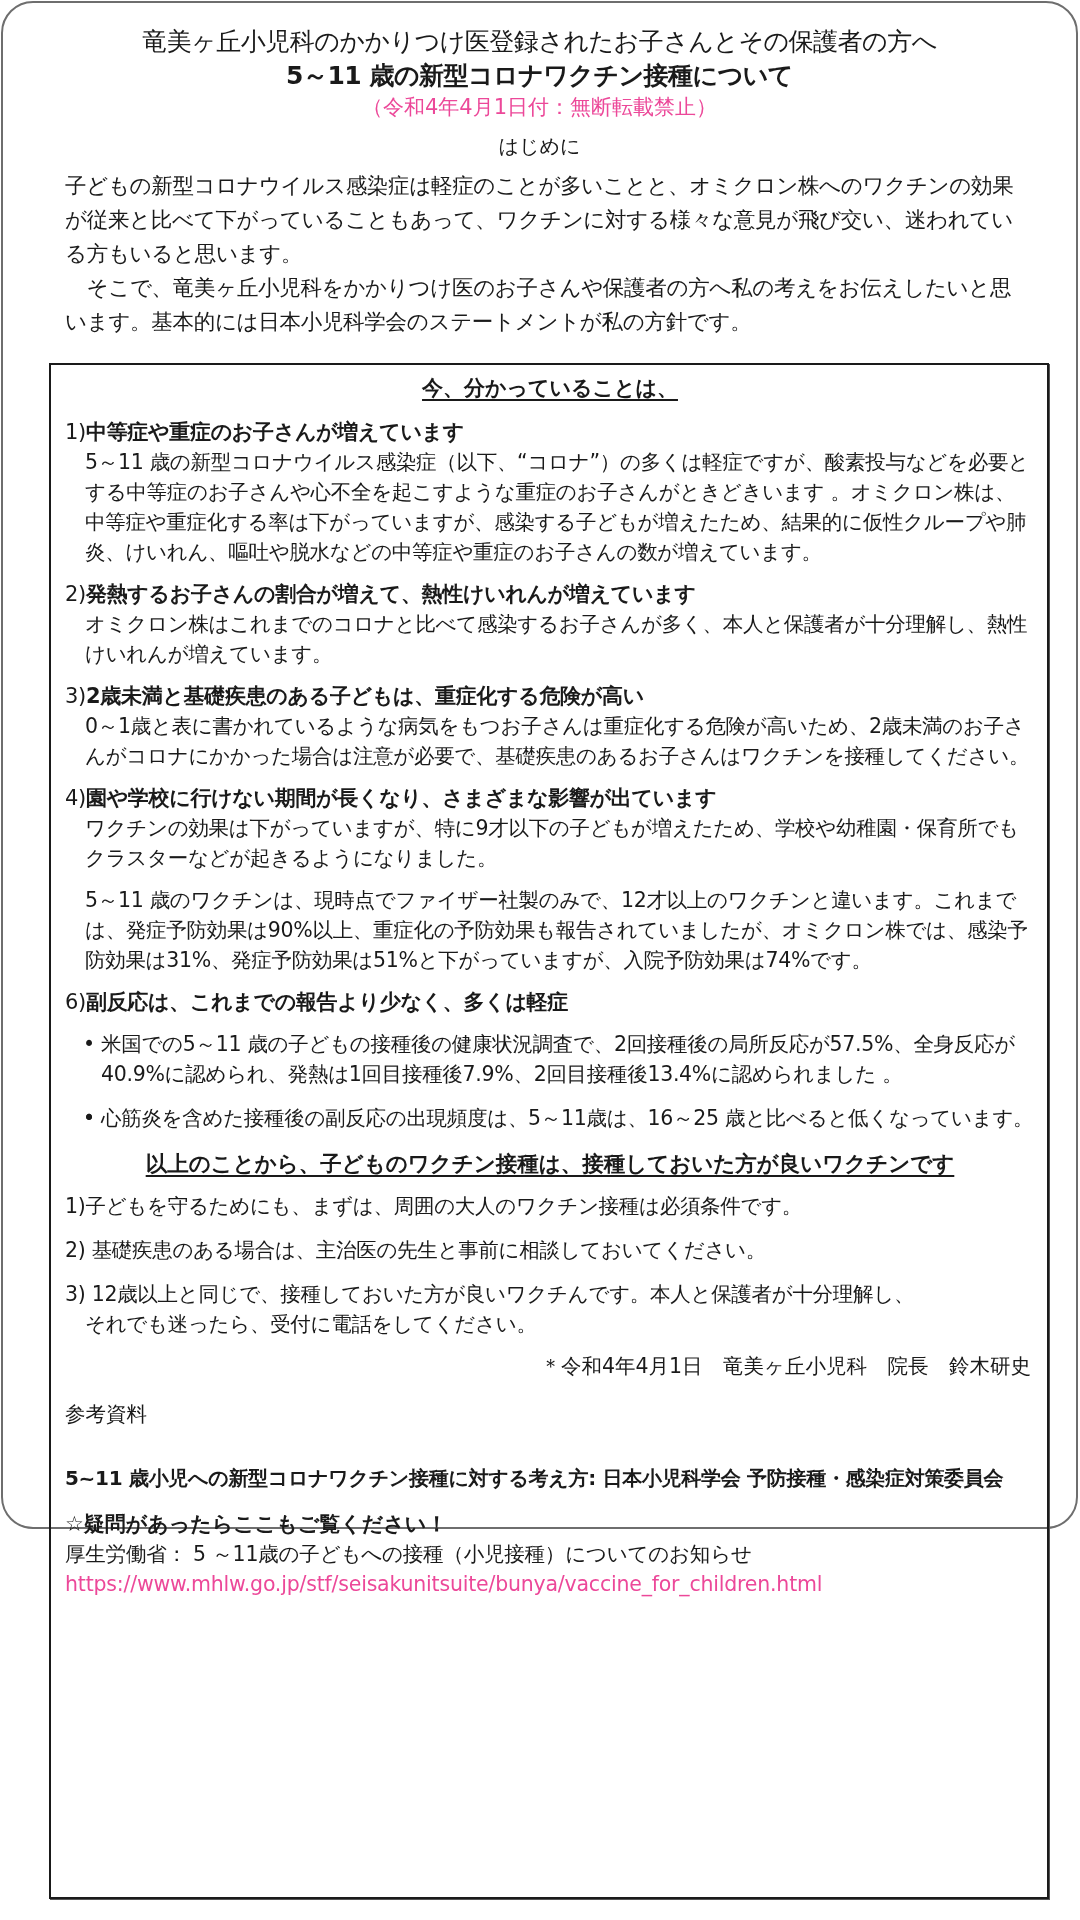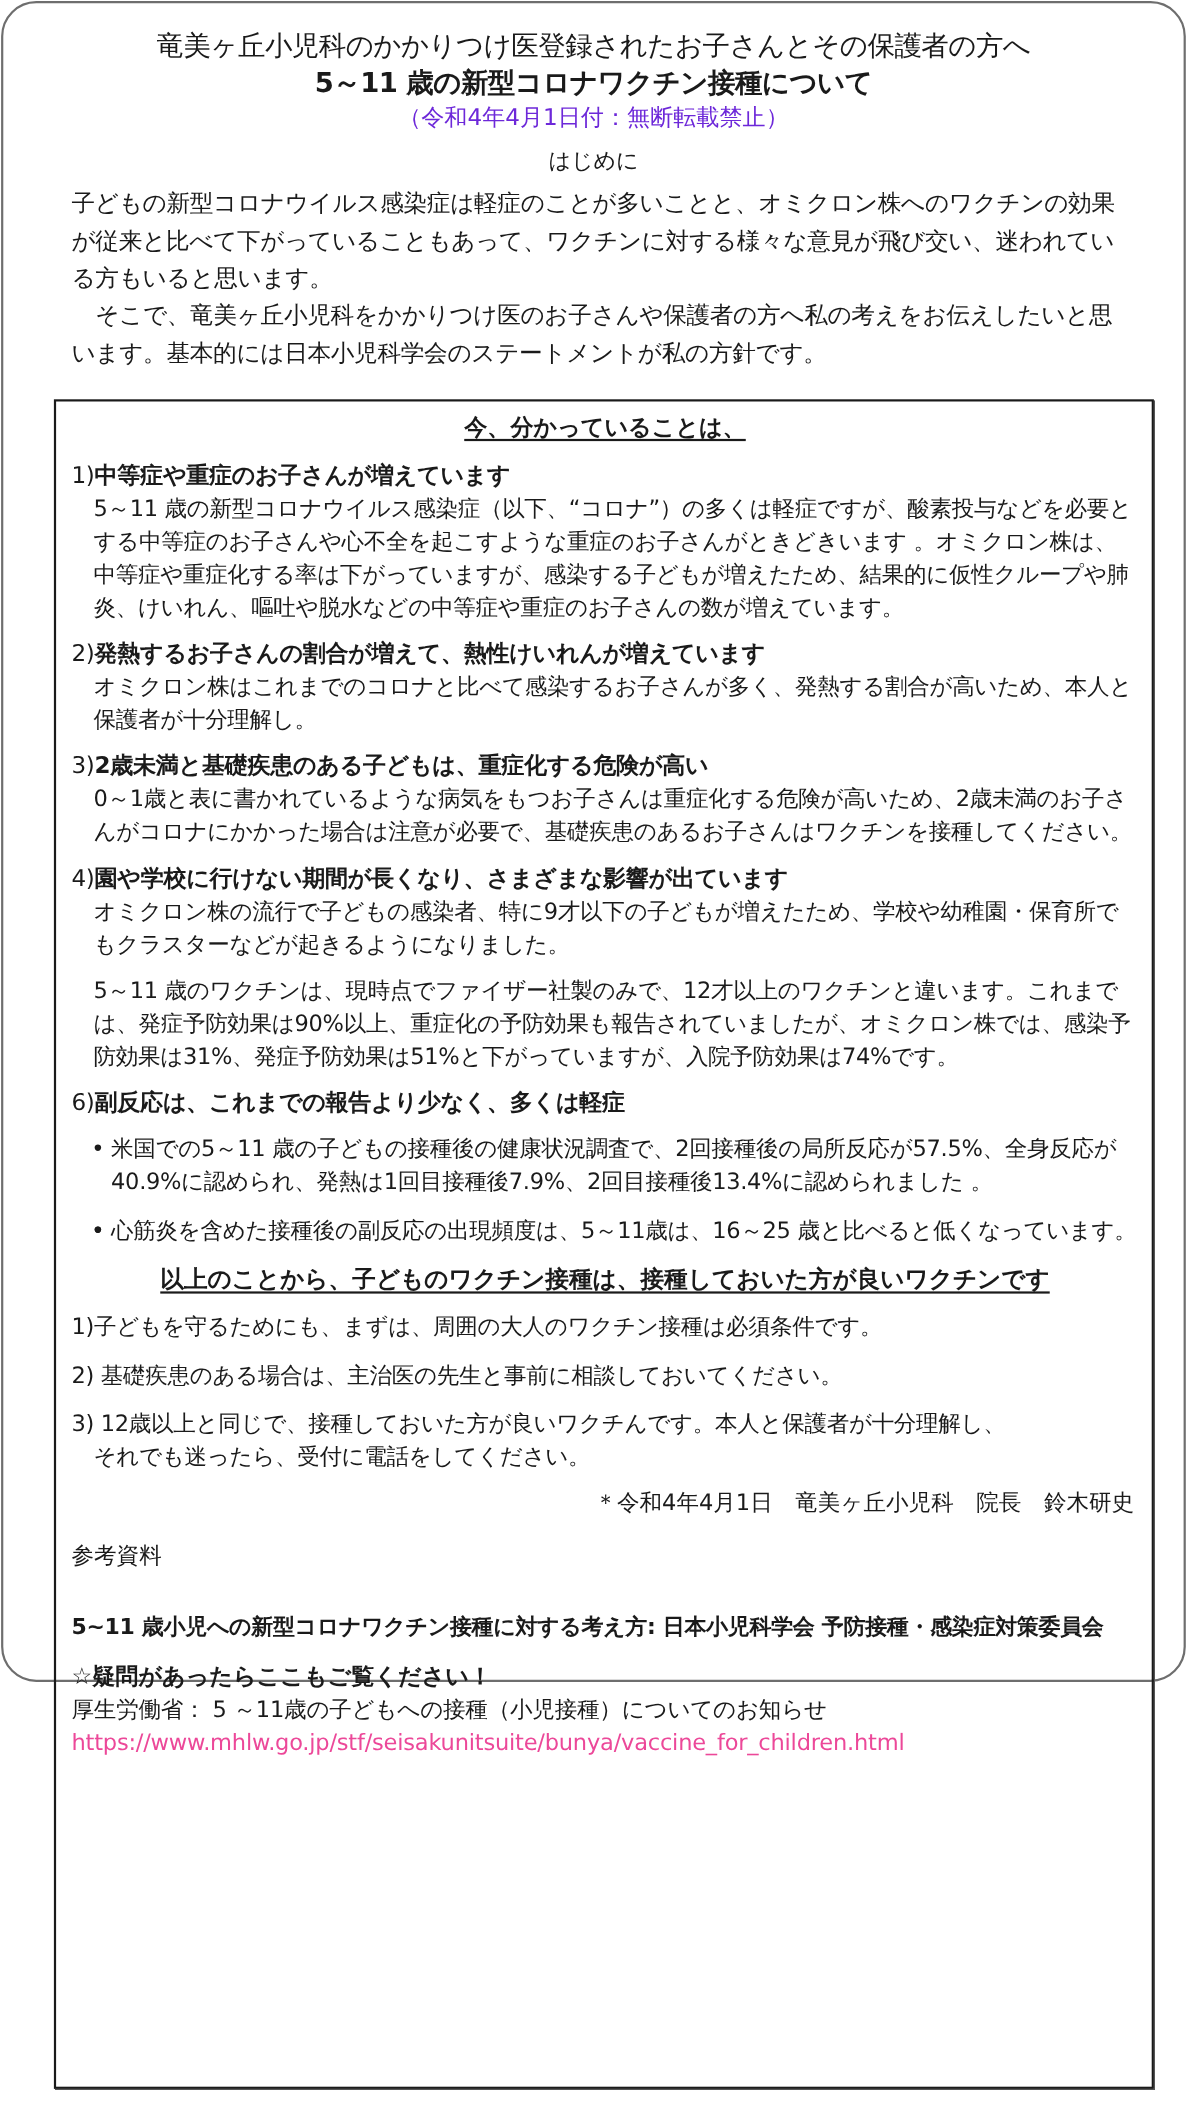--- a/index.html
+++ b/index.html
@@ -5,21 +5,21 @@
     * { box-sizing: border-box; margin: 0; padding: 0; }
     html, body { width: 1080px; height: 1920px; background: #ffffff; overflow: hidden; }
     body { font-family: "DejaVu Sans", "Liberation Sans", sans-serif; color: #1a1a1a; }
     .card {
       position: absolute; left: 1px; top: 1px; width: 1077px; height: 1528px;
       border: 2px solid #6e6e6e; border-radius: 32px; background: #fff;
     }
     .header { position: absolute; left: 0; top: 22px; width: 100%; text-align: center; }
     .title1 { font-size: 25px; line-height: 34px; letter-spacing: -0.5px; }
     .title2 { font-size: 25px; line-height: 34px; font-weight: bold; letter-spacing: -0.5px; }
-    .subtitle { font-size: 21px; line-height: 28px; color: #6d28d9; }
+    .subtitle { font-size: 21px; line-height: 28px; color: #ec4899; }
     .intro-heading { font-size: 20px; line-height: 30px; margin-top: 10px; }
     .intro { position: absolute; left: 62px; top: 166px; width: 960px; font-size: 21.5px; line-height: 34px; letter-spacing: -0.3px; }
     .intro p { margin: 0; }
     .intro .indent { text-indent: 1em; }
 
     .box {
       position: absolute; left: 46px; top: 360px; width: 1000px; height: 1536px;
       border: 2px solid #1a1a1a; box-shadow: 1px 1px 0 #555;
     }
     .box-inner { position: absolute; left: 14px; top: 0; width: 970px; }
@@ -69,31 +69,31 @@
     <div class="box-inner">
       <div class="section-heading">今、分かっていることは、</div>
 
       <div class="item">
         <div class="item-title"><span class="num">1)</span><span>中等症や重症のお子さんが増えています</span></div>
         <div class="item-body">5～11 歳の新型コロナウイルス感染症（以下、“コロナ”）の多くは軽症ですが、酸素投与などを必要とする中等症のお子さんや心不全を起こすような重症のお子さんがときどきいます 。オミクロン株は、中等症や重症化する率は下がっていますが、感染する子どもが増えたため、結果的に仮性クループや肺炎、けいれん、嘔吐や脱水などの中等症や重症のお子さんの数が増えています。</div>
       </div>
 
       <div class="item">
         <div class="item-title"><span class="num">2)</span><span>発熱するお子さんの割合が増えて、熱性けいれんが増えています</span></div>
-        <div class="item-body">オミクロン株はこれまでのコロナと比べて感染するお子さんが多く、発熱する割合が高いため、本人と保護者が十分理解し。</div>
+        <div class="item-body">オミクロン株はこれまでのコロナと比べて感染するお子さんが多く、本人と保護者が十分理解し、熱性けいれんが増えています。</div>
       </div>
 
       <div class="item">
         <div class="item-title"><span class="num">3)</span><span>2歳未満と基礎疾患のある子どもは、重症化する危険が高い</span></div>
         <div class="item-body">0～1歳と表に書かれているような病気をもつお子さんは重症化する危険が高いため、2歳未満のお子さんがコロナにかかった場合は注意が必要で、基礎疾患のあるお子さんはワクチンを接種してください。</div>
       </div>
 
       <div class="item">
         <div class="item-title"><span class="num">4)</span><span>園や学校に行けない期間が長くなり、さまざまな影響が出ています</span></div>
-        <div class="item-body">オミクロン株の流行で子どもの感染者、特に9才以下の子どもが増えたため、学校や幼稚園・保育所でもクラスターなどが起きるようになりました。</div>
+        <div class="item-body">ワクチンの効果は下がっていますが、特に9才以下の子どもが増えたため、学校や幼稚園・保育所でもクラスターなどが起きるようになりました。</div>
       </div>
 
       <div class="item">
         <div class="item-body">5～11 歳のワクチンは、現時点でファイザー社製のみで、12才以上のワクチンと違います。これまでは、発症予防効果は90%以上、重症化の予防効果も報告されていましたが、オミクロン株では、感染予防効果は31%、発症予防効果は51%と下がっていますが、入院予防効果は74%です。</div>
       </div>
 
       <div class="item">
         <div class="item-title"><span class="num">6)</span><span>副反応は、これまでの報告より少なく、多くは軽症</span></div>
         <ul class="bullets">
           <li><span class="dot">•</span><span>米国での5～11 歳の子どもの接種後の健康状況調査で、2回接種後の局所反応が57.5%、全身反応が40.9%に認められ、発熱は1回目接種後7.9%、2回目接種後13.4%に認められました 。</span></li>

